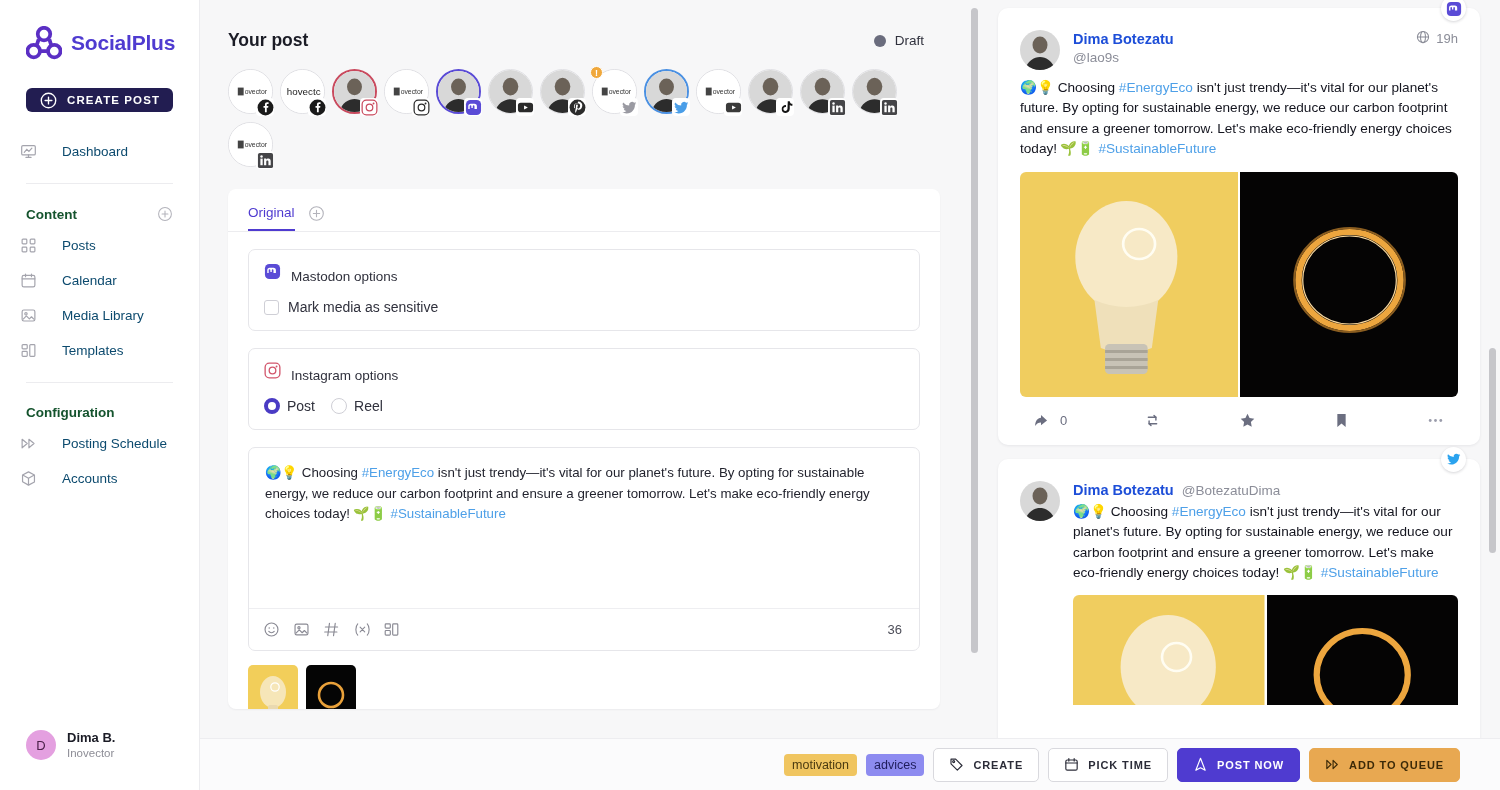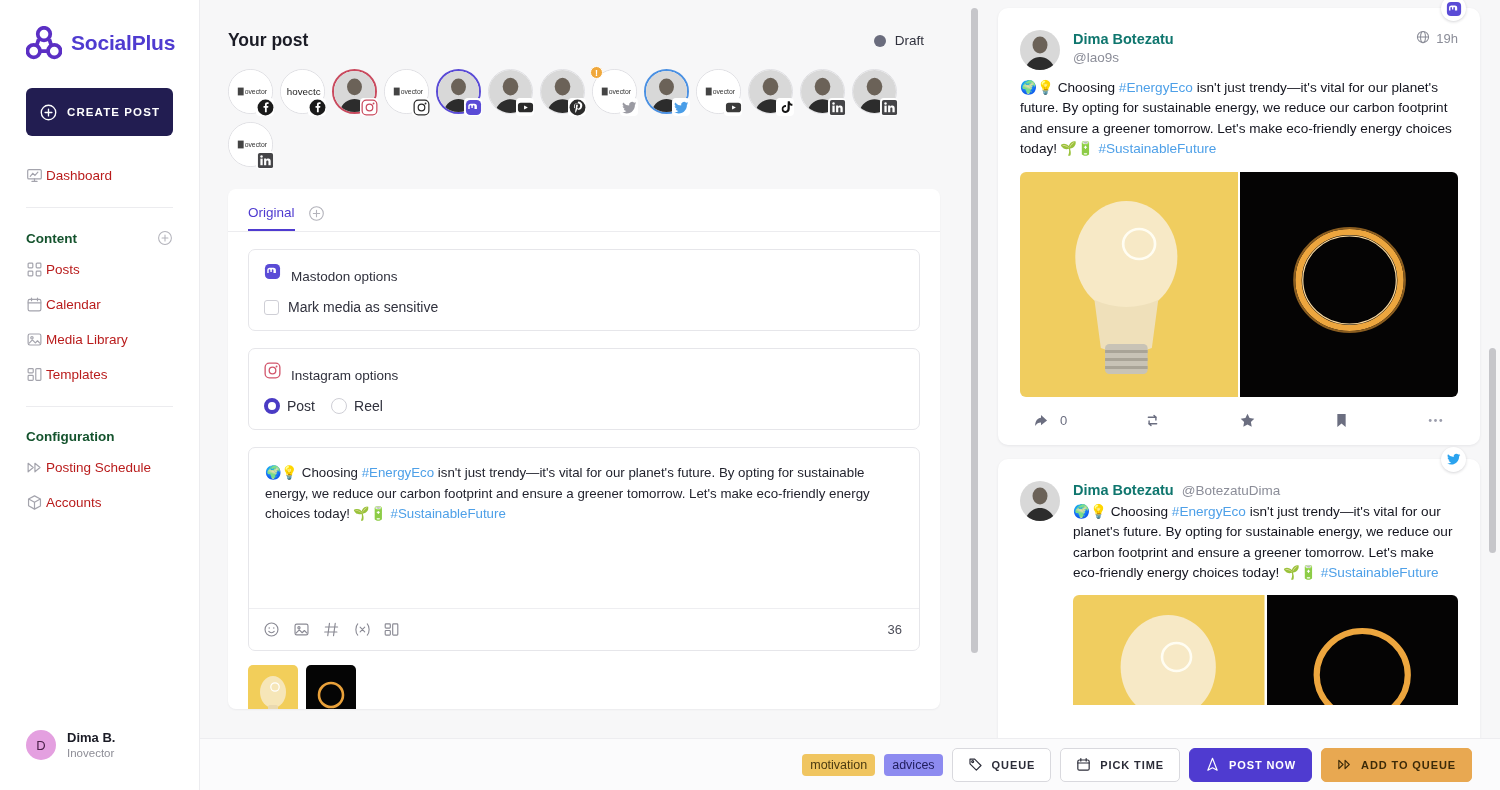--- a/index.html
+++ b/index.html
@@ -19,34 +19,34 @@
     border-right: 1px solid #ececef;
     display: flex; flex-direction: column;
     position: relative;
   }
   .logo-row { display: flex; align-items: center; gap: 9px; padding: 26px 0 0 26px; }
   .logo-mark { width: 36px; height: 34px; flex: 0 0 36px; }
   .logo-text { font-size: 21px; font-weight: 700; color: #4f3bd0; letter-spacing: -.2px; }
 
   .create-post {
     margin: 28px 26px 0 26px;
-    height: 48px; border-radius: 6px;
+    height: 24px; border-radius: 6px;
     background: #221d51; color: #fff;
     display: flex; align-items: center; gap: 10px;
     padding-left: 14px; cursor: pointer;
     font-size: 11.5px; font-weight: 700; letter-spacing: 1.1px;
     border: none;
   }
   .plus-circle { width: 17px; height: 17px; flex: 0 0 17px; }
 
   .nav { padding: 22px 0 0 0; }
   .nav-item {
-    display: flex; align-items: center; gap: 3px;
-    padding: 9px 26px; cursor: pointer;
-    font-size: 13.5px; color: #b91c1c;
+    display: flex; align-items: center; gap: 25px;
+    padding: 9px 20px; cursor: pointer;
+    font-size: 13.5px; color: #0c4a6e;
   }
   .nav-ico { width: 17px; height: 17px; flex: 0 0 17px; color: #a4a4ad; }
   .divider { height: 1px; background: #ececef; margin: 14px 26px; }
   .section-head {
     display: flex; align-items: center; justify-content: space-between;
     padding: 8px 26px 6px 26px;
   }
   .section-title { font-size: 13.5px; font-weight: 700; color: #14532d; }
   .section-plus { width: 16px; height: 16px; color: #a4a4ad; cursor: pointer; }
 
@@ -187,54 +187,54 @@
   }
   .net-chip {
     position: absolute; right: 14px; top: -12px;
     width: 25px; height: 25px; border-radius: 50%;
     background: #fff; box-shadow: 0 1px 3px rgba(20,20,40,.18);
     display: flex; align-items: center; justify-content: center;
   }
   .prev-head { display: flex; align-items: flex-start; gap: 13px; }
   .prev-pic { width: 40px; height: 40px; border-radius: 50%; overflow: hidden; flex: 0 0 40px; }
   .prev-names { flex: 1; }
-  .prev-name { font-size: 14.5px; font-weight: 700; color: #0f766e; line-height: 1.3; }
+  .prev-name { font-size: 14.5px; font-weight: 700; color: #1d4ed8; line-height: 1.3; }
   .prev-handle { font-size: 13.5px; color: #8b8d98; line-height: 1.35; }
   .prev-meta { display: flex; align-items: center; gap: 6px; color: #8b8d98; font-size: 13px; }
   .prev-body { font-size: 13.6px; line-height: 1.5; color: #14151f; margin-top: 8px; }
   .prev-body.w2 { margin-top: 2px; }
   .prev-media { display: flex; gap: 2px; margin-top: 12px; border-radius: 6px; overflow: hidden; }
   .prev-media .pm { flex: 1; height: 225px; }
   .prev-actions {
     display: flex; align-items: center; gap: 0; height: 48px;
     justify-content: space-between; padding: 0 14px; color: #6b6e80;
   }
   .pa { display: flex; align-items: center; gap: 9px; font-size: 13px; cursor: pointer; }
   .scroll-track-2 { position: absolute; right: 4px; top: 8px; width: 7px; height: 716px; }
   .scroll-thumb-2 { width: 7px; height: 205px; border-radius: 4px; background: #c6c6ca; margin-top: 340px; cursor: pointer; }
 
   
   .bottom-bar {
     position: absolute; left: 200px; right: 0; bottom: 0; height: 52px;
     background: #fbfbfc; border-top: 1px solid #ededf0;
     display: flex; align-items: center; justify-content: flex-end;
-    gap: 9px; padding-right: 28px; z-index: 20;
+    gap: 9px; padding-right: 40px; z-index: 20;
   }
   .lbl-chip {
     font-size: 12.5px; padding: 4px 8px; border-radius: 4px; cursor: pointer;
   }
   .lbl-motivation { background: #f0c560; color: #4a3a10; }
   .lbl-advices { background: #8d8bf0; color: #1f1d5c; }
   .bbtn {
     display: flex; align-items: center; gap: 9px;
     height: 34px; padding: 0 15px; border-radius: 5px;
     font-size: 11px; font-weight: 700; letter-spacing: .9px;
     cursor: pointer; border: 1px solid #d9d9de; background: #fff; color: #2b2c38;
   }
-  .bbtn.primary { background: #4f3bd0; color: #fff; border-color: #4f3bd0; border-radius: 6px; }
+  .bbtn.primary { background: #4f3bd0; color: #fff; border-color: #4f3bd0; }
   .bbtn.queue { background: #e8a851; color: #3c2a08; border-color: #e8a851; }
   .bico { width: 15px; height: 15px; flex: 0 0 15px; }
 </style>
 </head>
 <body>
 
 <div class="app">
 
   <aside class="sidebar">
 
@@ -868,21 +868,21 @@
     <span class="lbl-chip lbl-motivation">motivation</span>
     <span class="lbl-chip lbl-advices">advices</span>
 
     <button class="bbtn">
       <span class="bico">
         <svg viewBox="0 0 18 18" width="15" height="15" fill="none" stroke="#2b2c38" stroke-width="1.4" stroke-linejoin="round">
           <path d="M2.4 8.2V2.6h5.6l7.6 7.6-5.6 5.6z"></path>
             <circle cx="5.6" cy="5.5" r="1.2"></circle>
         </svg>
       </span>
-      <span>QUEUE</span>
+      <span>CREATE</span>
     </button>
 
     <button class="bbtn">
       <span class="bico">
         <svg viewBox="0 0 18 18" width="15" height="15" fill="none" stroke="#2b2c38" stroke-width="1.4">
           <rect x="2.2" y="3.6" width="13.6" height="12.2" rx="1.8"></rect>
             <path d="M2.2 7.2h13.6M5.8 1.9v3M12.2 1.9v3" stroke-linecap="round"></path>
         </svg>
       </span>
       <span>PICK TIME</span>

